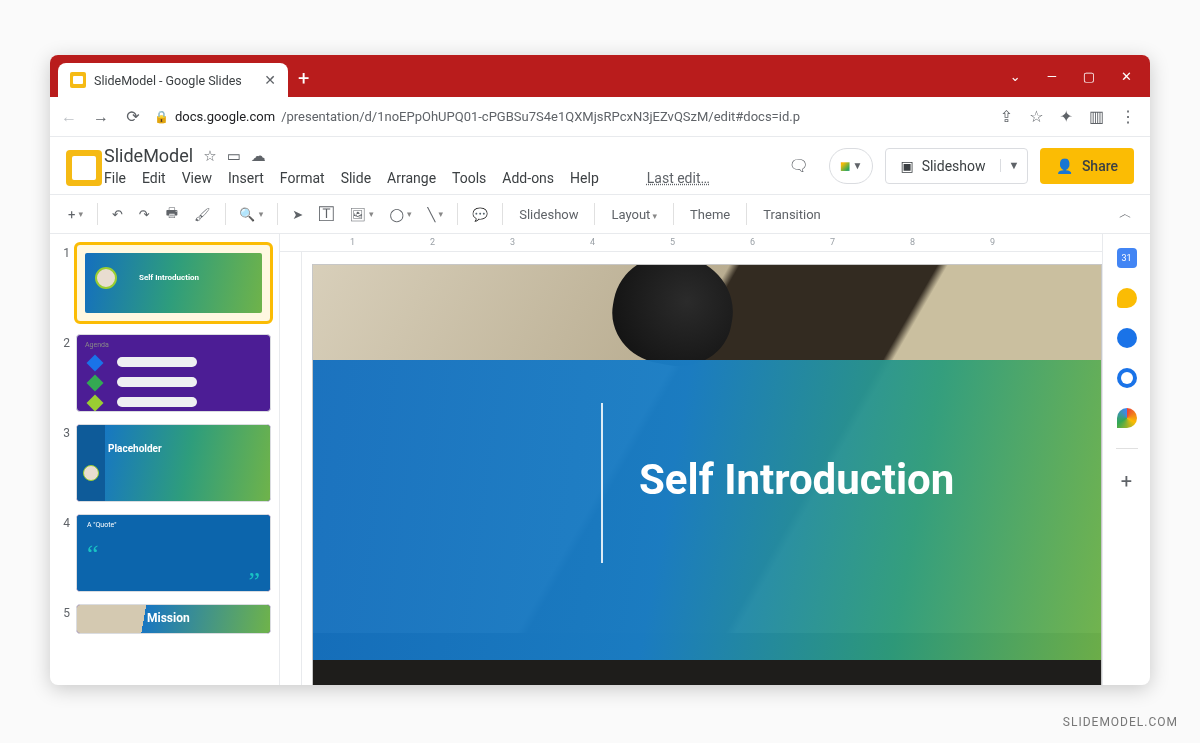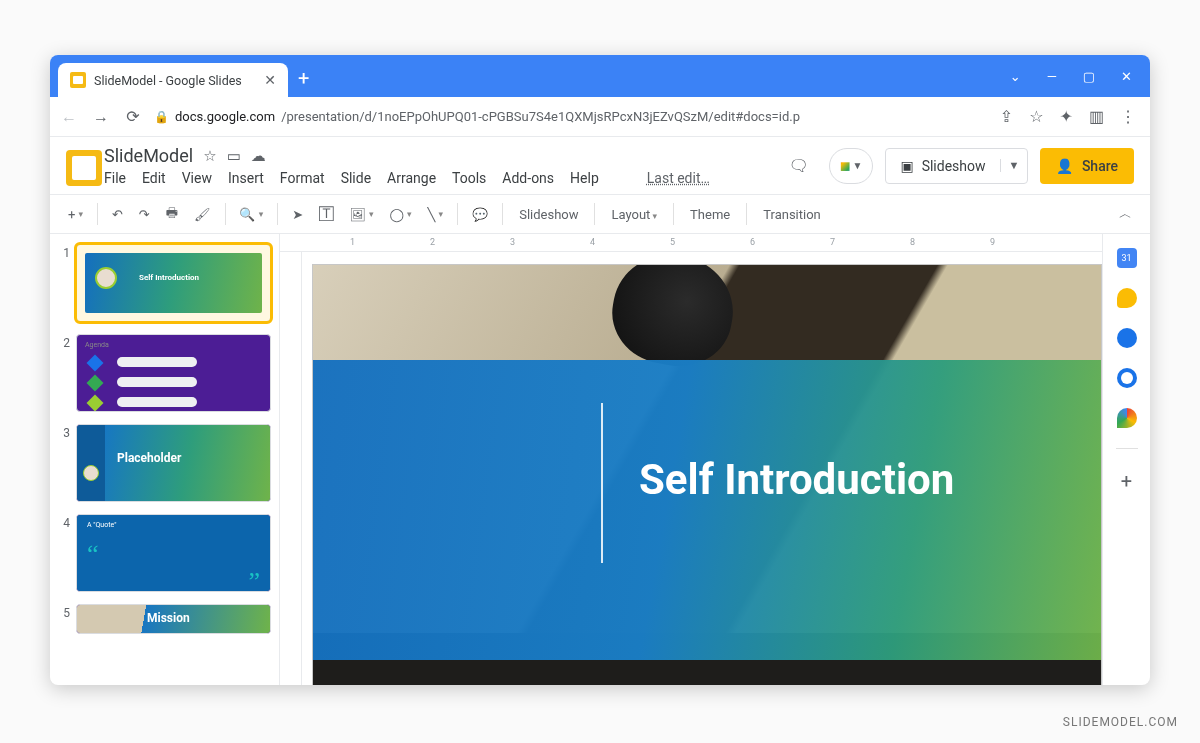--- a/index.html
+++ b/index.html
@@ -1,19 +1,19 @@
 <!DOCTYPE html>
 <html><head>
 <meta charset="utf-8">
 <style>
   * { box-sizing: border-box; margin: 0; padding: 0; font-family: "Google Sans", Roboto, Arial, sans-serif; }
   body { background: #fafafa; width: 1200px; height: 743px; position: relative; }
   .window { position: absolute; left: 50px; top: 55px; width: 1100px; height: 630px; background: #fff; border-radius: 8px; box-shadow: 0 4px 20px rgba(0,0,0,.2); overflow: hidden; display:flex; flex-direction:column;}
   
-  .titlebar { background: #3b82f6; height: 42px; display:flex; align-items:center; position:relative;}
+  .titlebar { background: #b91c1c; height: 42px; display:flex; align-items:center; position:relative;}
   .tab { background:#fff; margin-left:8px; margin-top:8px; height:34px; border-radius:8px 8px 0 0; display:flex; align-items:center; padding:0 12px; gap:8px; font-size:12.5px; color:#3c4043; width:230px;}
   .tab-favicon { width:16px;height:16px;background:#f5ba14;border-radius:2px;display:flex;align-items:center;justify-content:center;}
   .tab-favicon::after{content:"";width:10px;height:8px;background:#fff;border-radius:1px;}
   .tab-close{margin-left:auto;color:#5f6368;font-size:14px;}
   .newtab{color:#fff;font-size:20px;margin-left:10px;margin-top:4px;}
   .winctrl{margin-left:auto;display:flex;gap:26px;padding-right:18px;color:#fff;}
   .winctrl span{font-size:13px;}
   
   .addrbar{height:40px;background:#fff;border-bottom:1px solid #e8eaed;display:flex;align-items:center;padding:0 8px;gap:10px;}
   .navicon{color:#5f6368;width:22px;text-align:center;font-size:16px;}
@@ -88,21 +88,21 @@
   .th1-bg{position:absolute;inset:8px;border-radius:2px;background:linear-gradient(100deg,#146fbf,#2e9d7c,#6fb34a);}
   .th1-av{position:absolute;left:18px;top:22px;width:22px;height:22px;border-radius:50%;border:2px solid #9acd32;background:#e9ddd0;}
   .th1-t{position:absolute;left:62px;top:28px;color:#fff;font-size:8px;font-weight:700;}
   .th2-h{position:absolute;left:8px;top:6px;font-size:7px;color:#888;}
   .th2-dia{position:absolute;left:12px;top:22px;width:12px;height:12px;background:#1a73e8;transform:rotate(45deg);}
   .th2-dia.g{top:42px;background:#34a853;}
   .th2-dia.y{top:62px;background:#9acd32;}
   .th2-bar{position:absolute;left:40px;width:80px;height:10px;background:#eef0f2;border-radius:5px;}
   .th3-l{position:absolute;left:0;top:0;width:28px;height:100%;background:#0e5b99;}
   .th3-r{position:absolute;left:28px;top:0;right:0;height:100%;background:linear-gradient(100deg,#1777c2,#2e9d7c,#6fb34a);}
-  .th3-t{position:absolute;left:40px;top:18px;color:#fff;font-size:12px;font-weight:700;margin-top:8px;}
+  .th3-t{position:absolute;left:31px;top:18px;color:#fff;font-size:10px;font-weight:700;}
   .th3-av{position:absolute;left:6px;top:40px;width:16px;height:16px;border-radius:50%;background:#e9ddd0;border:1px solid #9acd32;}
   .th4{position:absolute;inset:0;background:#0c65ac;}
   .th4-t{position:absolute;left:10px;top:6px;font-size:7px;color:#fff;}
   .th4-q{position:absolute;font-size:26px;color:#19c2c4;font-family:Georgia,serif;line-height:.4;}
   .th5{position:absolute;inset:0;background:linear-gradient(100deg,#d4c9b1 0 35%,#1876c2 35%,#6fb34a);}
   .watermark{position:absolute;right:22px;bottom:14px;font-size:12px;letter-spacing:1px;color:#777;}
 </style>
 </head>
 <body>
 

